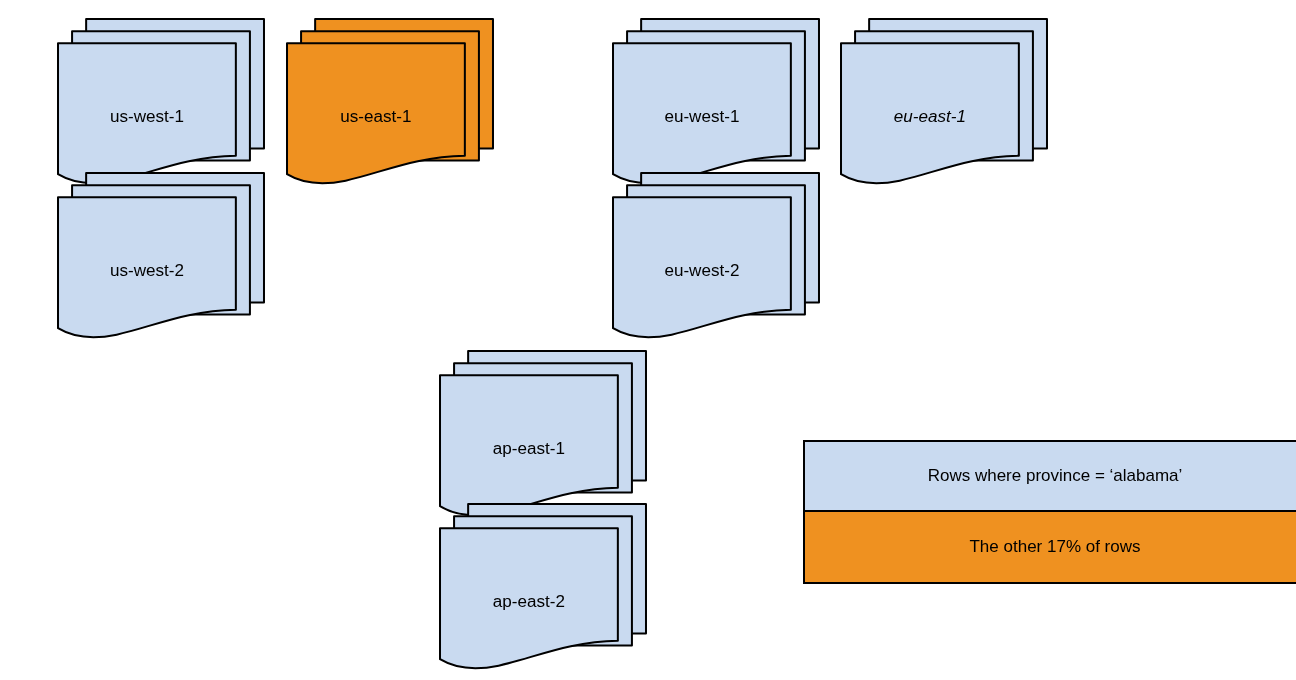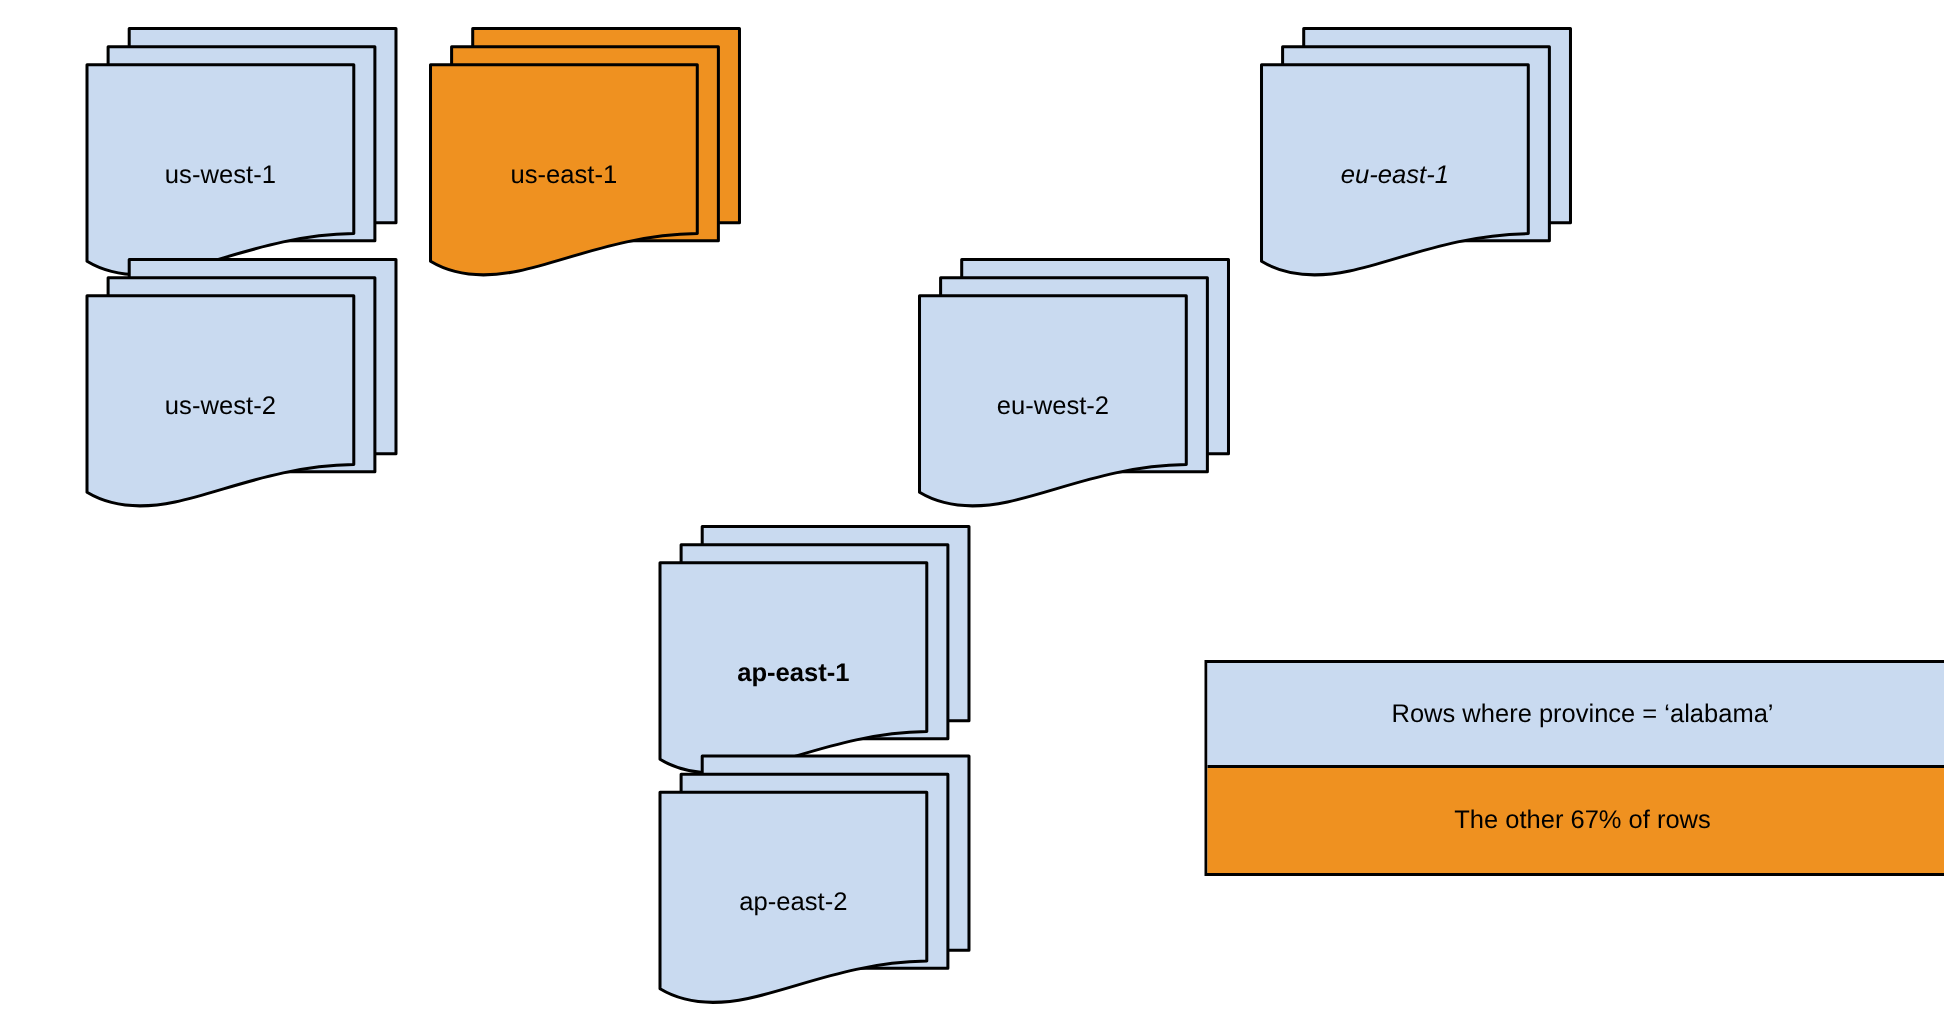--- a/index.html
+++ b/index.html
@@ -89,20 +89,34 @@
         </g>
         <g transform="translate(14,12)">
           <path d="M 0 0 L 177 0 L 177 128.8 L 0 128.8 Z" fill="#ef9120" stroke="#000000" stroke-width="2" stroke-linejoin="round"></path>
         </g>
         <g transform="translate(0,24)">
           <path d="M 0 0 L 177 0 L 177 112 C 127.44 112.8 92.04 129.6 58.410000000000004 136.8 C 35.4 141.6 15.93 140 0 130.4 Z" fill="#ef9120" stroke="#000000" stroke-width="2" stroke-linejoin="round"></path>
         </g>
         <text class="doc-label" x="88.5" y="97.92">us-east-1</text>
       </svg>
     </div>
+    <div class="stack" style="left: 575px; top: 18px;">
+      <svg width="209" height="180" viewBox="-1 -1 208 179">
+        <g transform="translate(28,0)">
+          <path d="M 0 0 L 177 0 L 177 128.8 L 0 128.8 Z" fill="#c9daf0" stroke="#000000" stroke-width="2" stroke-linejoin="round"></path>
+        </g>
+        <g transform="translate(14,12)">
+          <path d="M 0 0 L 177 0 L 177 128.8 L 0 128.8 Z" fill="#c9daf0" stroke="#000000" stroke-width="2" stroke-linejoin="round"></path>
+        </g>
+        <g transform="translate(0,24)">
+          <path d="M 0 0 L 177 0 L 177 112 C 127.44 112.8 92.04 129.6 58.410000000000004 136.8 C 35.4 141.6 15.93 140 0 130.4 Z" fill="#c9daf0" stroke="#000000" stroke-width="2" stroke-linejoin="round"></path>
+        </g>
+        <text class="doc-label" x="88.5" y="97.92">eu-west-1</text>
+      </svg>
+    </div>
     <div class="stack" style="left: 803px; top: 18px; font-style: italic;">
       <svg width="209" height="180" viewBox="-1 -1 208 179">
         <g transform="translate(28,0)">
           <path d="M 0 0 L 177 0 L 177 128.8 L 0 128.8 Z" fill="#c9daf0" stroke="#000000" stroke-width="2" stroke-linejoin="round"></path>
         </g>
         <g transform="translate(14,12)">
           <path d="M 0 0 L 177 0 L 177 128.8 L 0 128.8 Z" fill="#c9daf0" stroke="#000000" stroke-width="2" stroke-linejoin="round"></path>
         </g>
         <g transform="translate(0,24)">
           <path d="M 0 0 L 177 0 L 177 112 C 127.44 112.8 92.04 129.6 58.410000000000004 136.8 C 35.4 141.6 15.93 140 0 130.4 Z" fill="#c9daf0" stroke="#000000" stroke-width="2" stroke-linejoin="round"></path>
@@ -131,21 +145,21 @@
         </g>
         <g transform="translate(14,12)">
           <path d="M 0 0 L 177 0 L 177 128.8 L 0 128.8 Z" fill="#c9daf0" stroke="#000000" stroke-width="2" stroke-linejoin="round"></path>
         </g>
         <g transform="translate(0,24)">
           <path d="M 0 0 L 177 0 L 177 112 C 127.44 112.8 92.04 129.6 58.410000000000004 136.8 C 35.4 141.6 15.93 140 0 130.4 Z" fill="#c9daf0" stroke="#000000" stroke-width="2" stroke-linejoin="round"></path>
         </g>
         <text class="doc-label" x="88.5" y="97.92">eu-west-2</text>
       </svg>
     </div>
-    <div class="stack" style="left: 402px; top: 350px; font-weight: bold;">
+    <div class="stack" style="left: 402px; top: 350px;">
       <svg width="209" height="180" viewBox="-1 -1 208 179">
         <g transform="translate(28,0)">
           <path d="M 0 0 L 177 0 L 177 128.8 L 0 128.8 Z" fill="#c9daf0" stroke="#000000" stroke-width="2" stroke-linejoin="round"></path>
         </g>
         <g transform="translate(14,12)">
           <path d="M 0 0 L 177 0 L 177 128.8 L 0 128.8 Z" fill="#c9daf0" stroke="#000000" stroke-width="2" stroke-linejoin="round"></path>
         </g>
         <g transform="translate(0,24)">
           <path d="M 0 0 L 177 0 L 177 112 C 127.44 112.8 92.04 129.6 58.410000000000004 136.8 C 35.4 141.6 15.93 140 0 130.4 Z" fill="#c9daf0" stroke="#000000" stroke-width="2" stroke-linejoin="round"></path>
         </g>
@@ -166,15 +180,15 @@
         <text class="doc-label" x="88.5" y="97.92">ap-east-2</text>
       </svg>
     </div>
   </div>
 
 <div class="legend">
   <div class="legend-row top">
     <span>Rows where province = ‘alabama’</span>
   </div>
   <div class="legend-row bottom">
-    <span>The other 67% of rows</span>
+    <span>The other 17% of rows</span>
   </div>
 </div>
 
 </body></html>

